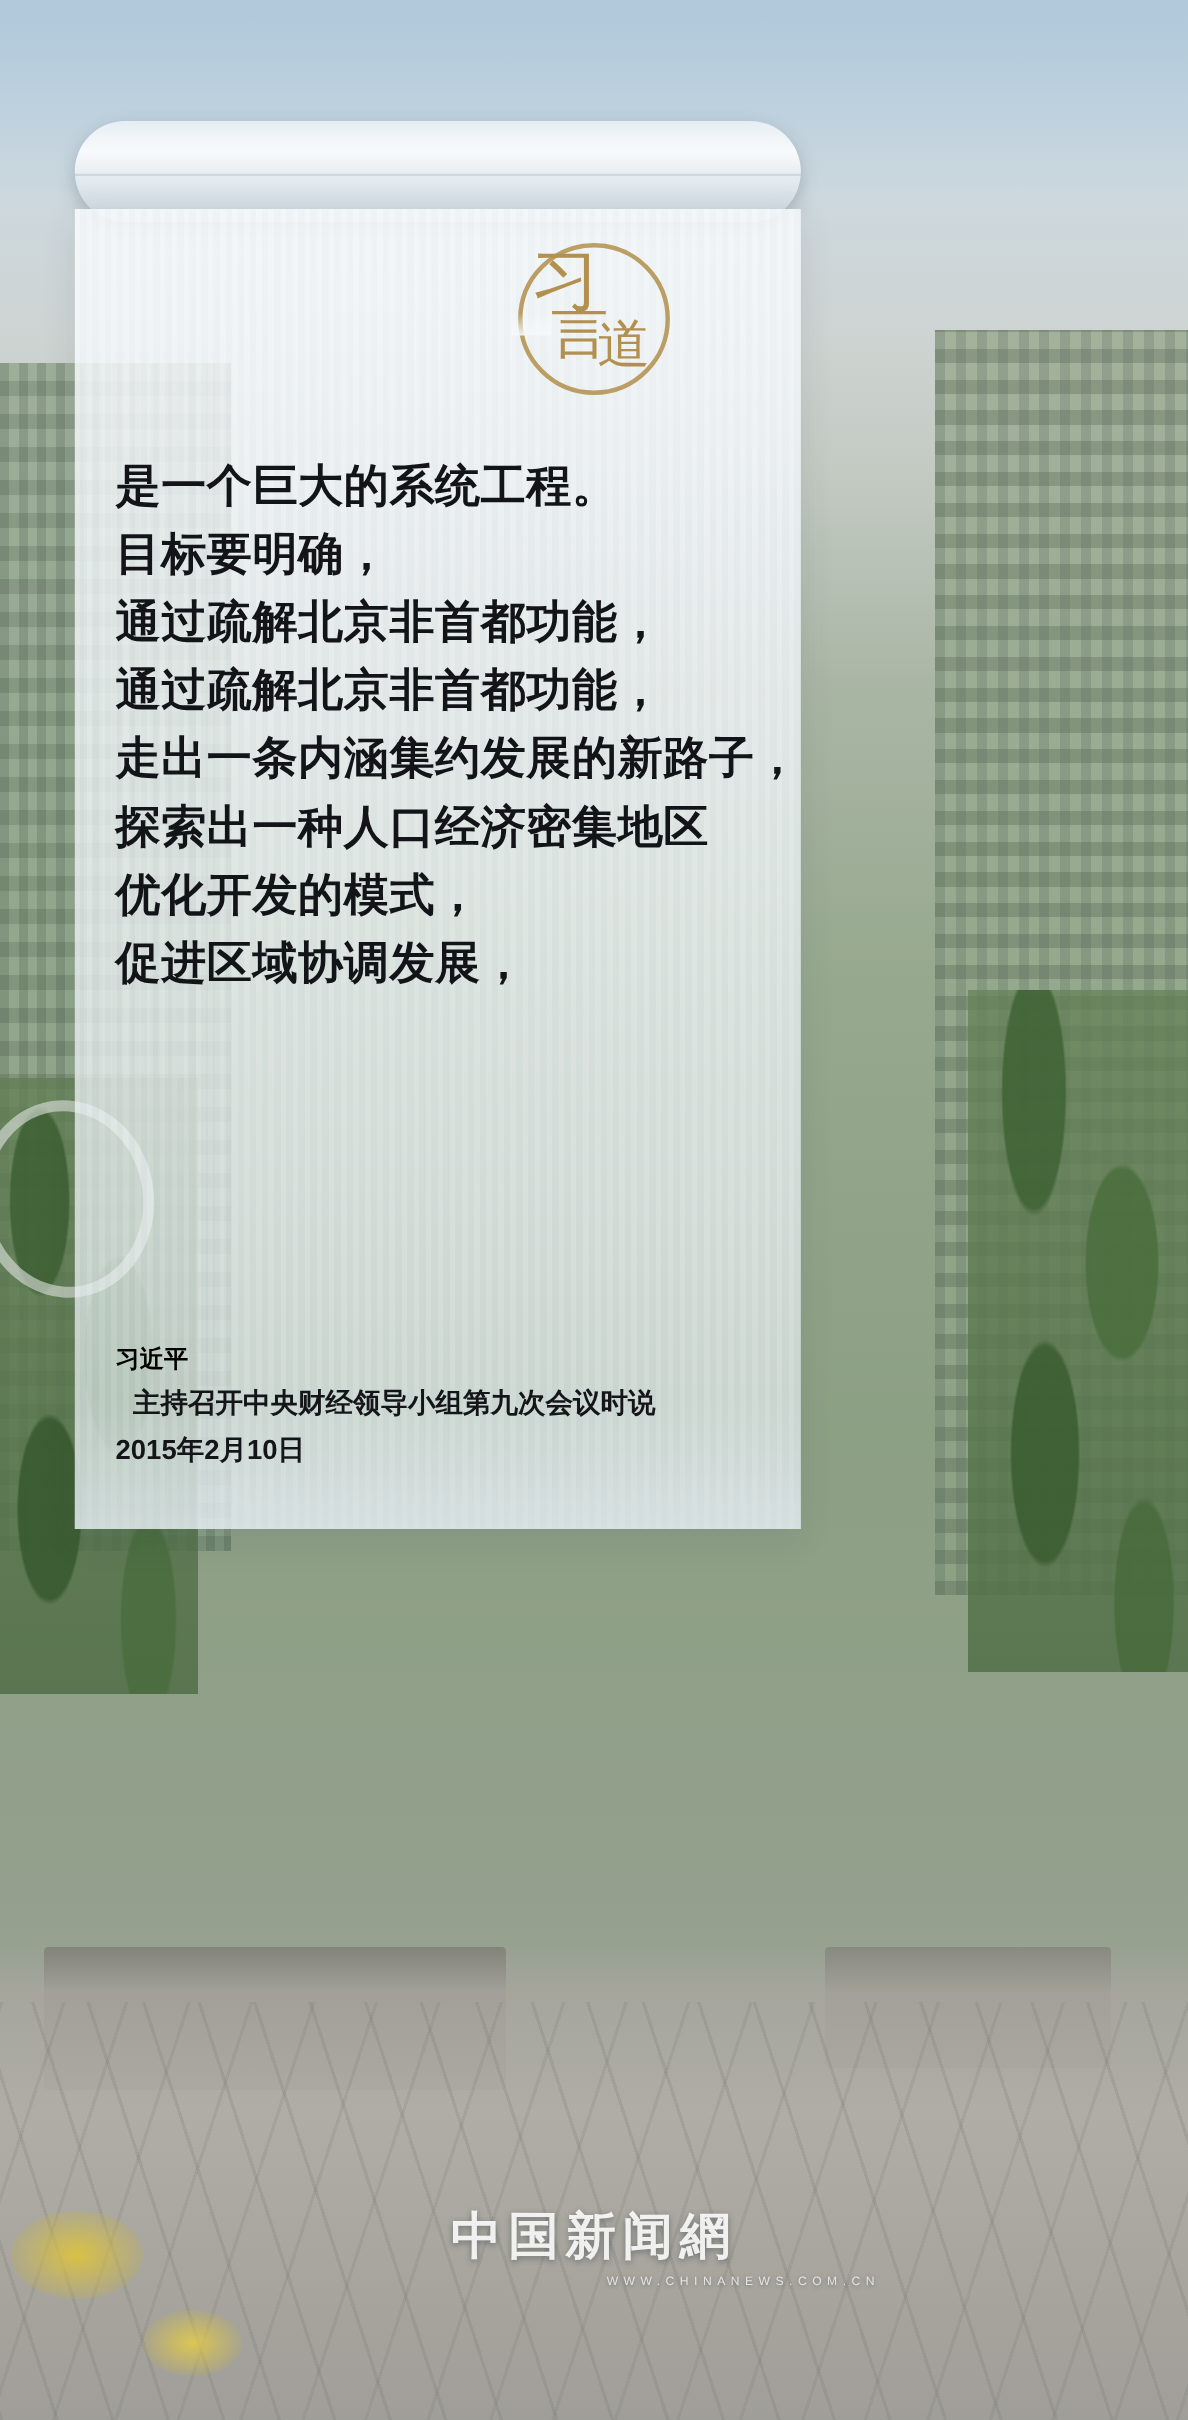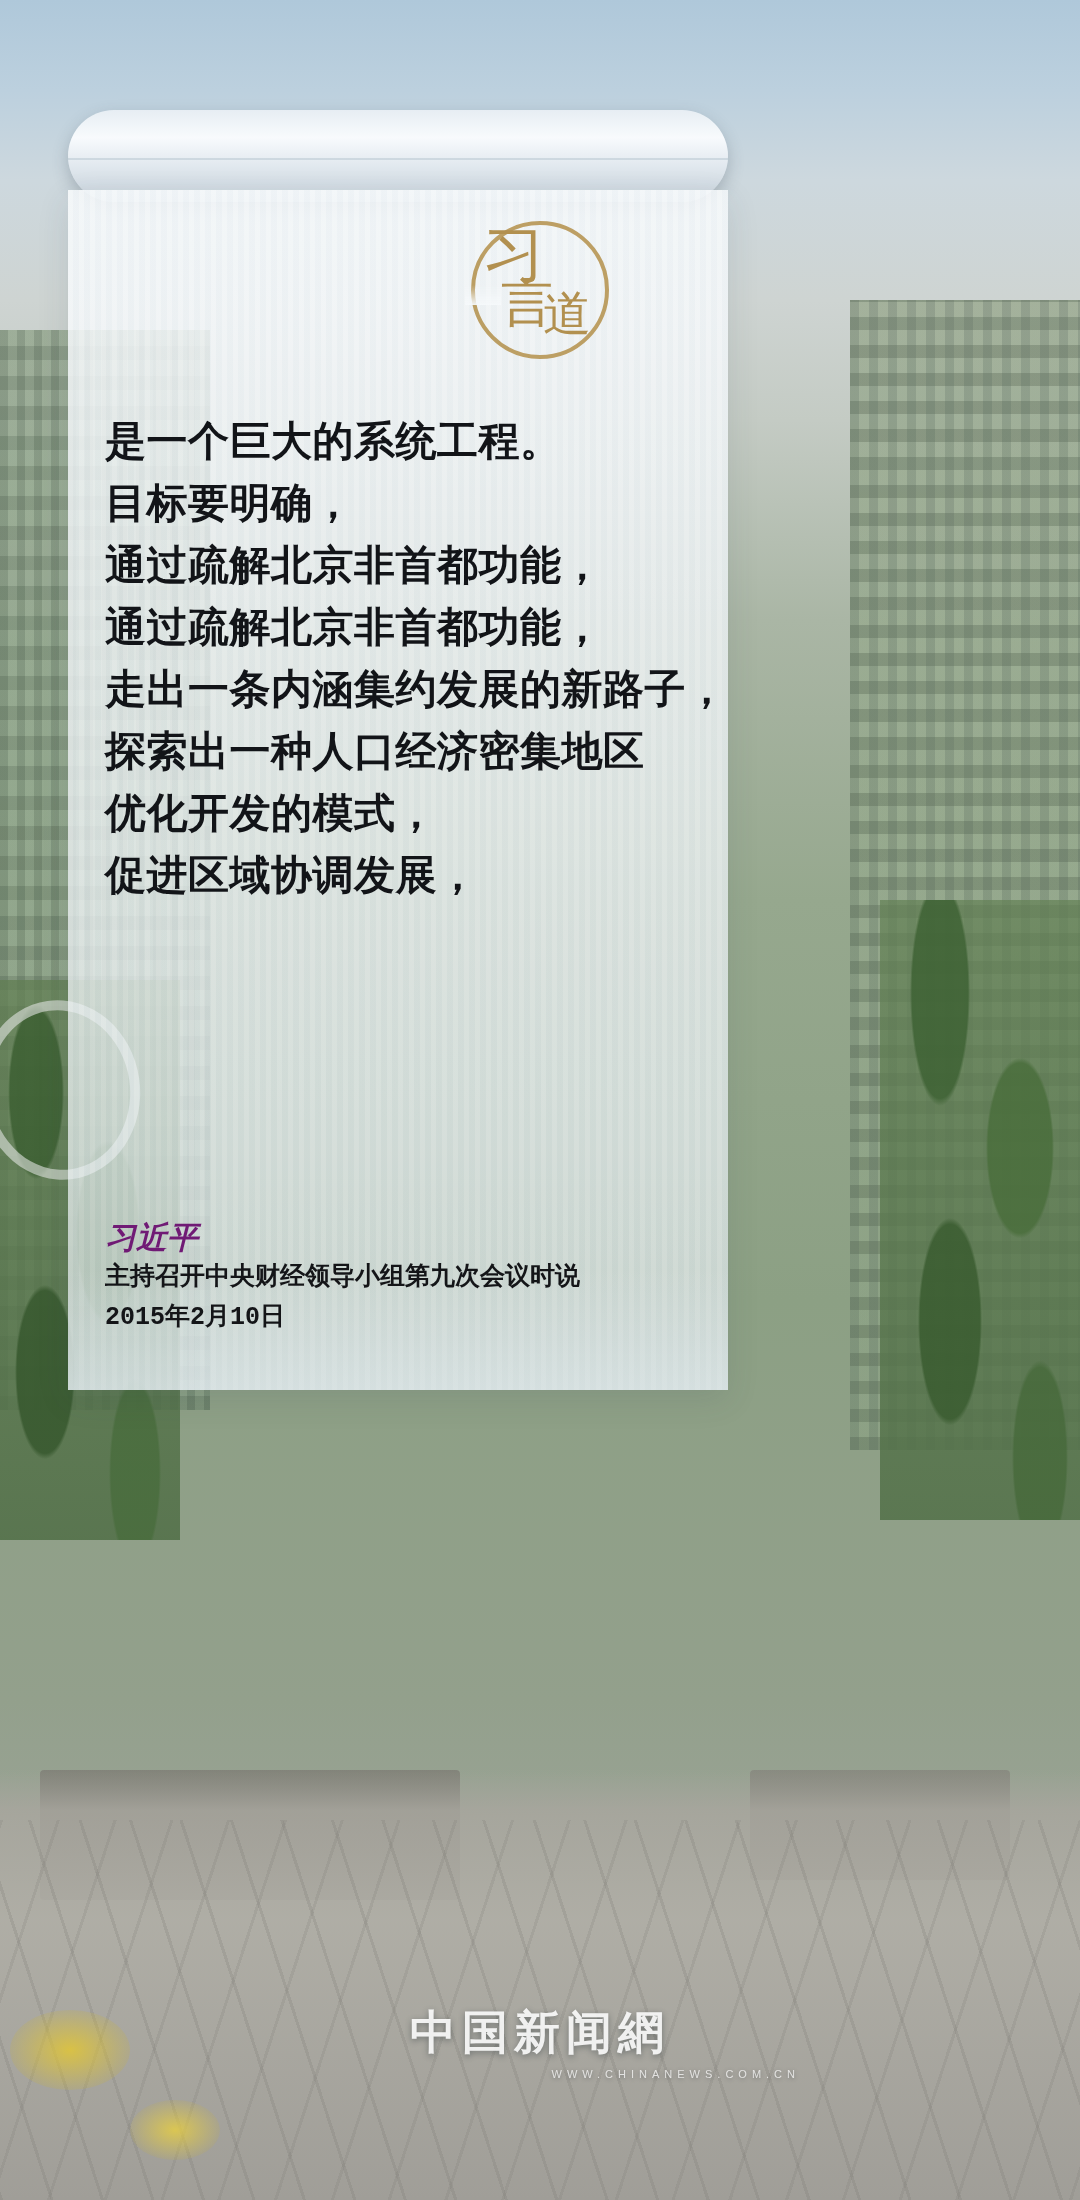--- a/index.html
+++ b/index.html
@@ -240,35 +240,35 @@
 
   
   .attrib {
     position: absolute;
     left: 105px;
     top: 1218px;
     width: 600px;
   }
   .attrib-name {
     font-family: "DejaVu Sans", "Liberation Sans", sans-serif;
-    font-size: 31px;
-    font-weight: 700;
-    color: #701a75;
+    font-size: 22px;
+    font-weight: 700;
+    color: #000000;
     line-height: 38px;
-    font-style: italic;
   }
   .attrib-occasion {
     font-family: "DejaVu Sans", "Liberation Sans", sans-serif;
     font-size: 25px;
     font-weight: 700;
     color: #141518;
     line-height: 40px;
+    margin-left: 16px;
   }
   .attrib-date {
-    font-family: Liberation Mono, monospace;
+    font-family: Liberation Sans, sans-serif;
     font-size: 25px;
     font-weight: 700;
     color: #141518;
     line-height: 44px;
   }
 
   
   .footer-logo {
     position: absolute;
     left: 50%;

